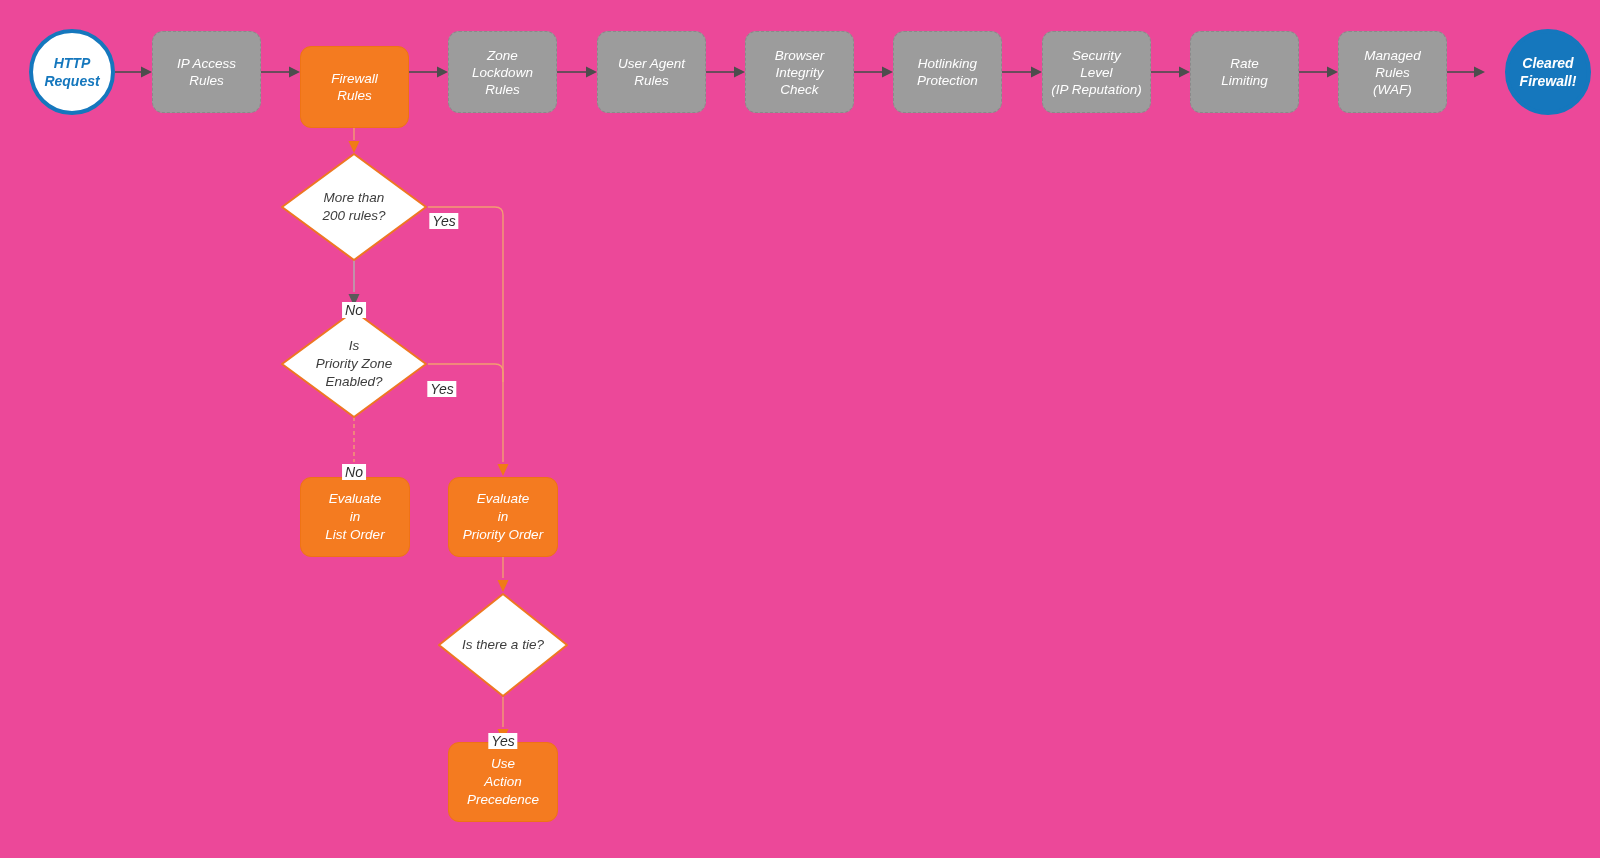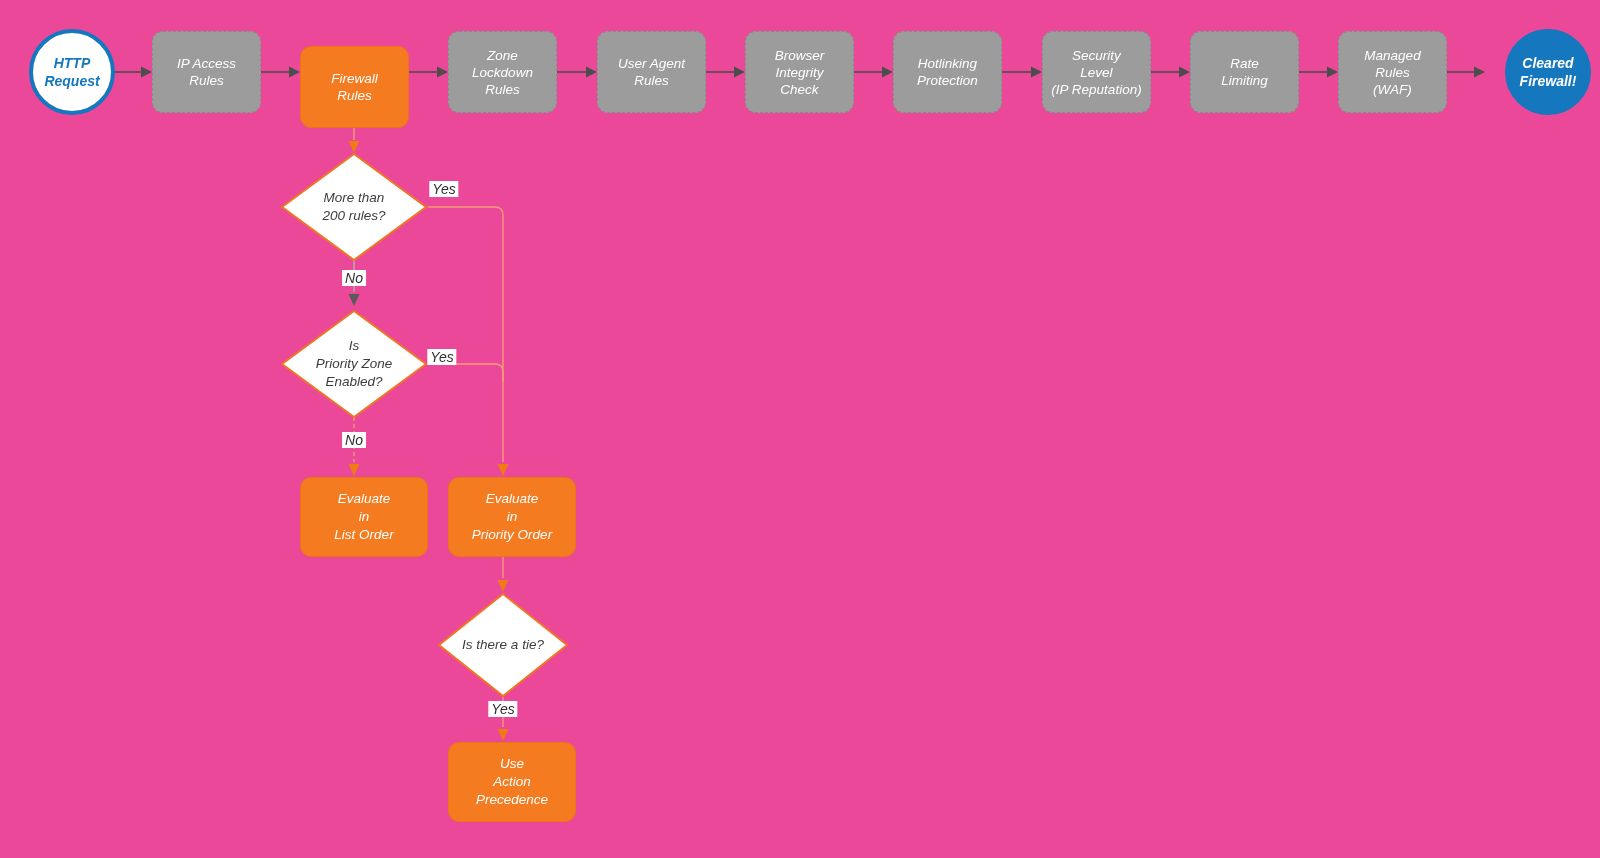--- a/index.html
+++ b/index.html
@@ -16,33 +16,33 @@
         border:4.5px solid #1577bd;}
   .circle-node .lbl{color:#1577bd;font-weight:bold;font-style:italic;font-size:14px;line-height:18px;}
   .circle-node.filled{background:#1577bd;border:4.5px solid #1577bd;}
   .circle-node.filled .lbl{color:#ffffff;}
 
   .stage-box{width:109px;height:82px;border-radius:11px;background:#9c9c9c;
         border:1px dashed #8a8a8a;}
   .stage-box .lbl{color:#ffffff;font-style:italic;font-size:13.5px;line-height:17px;}
   .stage-box.highlight{background:#f47b20;border:1px solid #ef7315;margin-top:15px;}
 
-  .action-box{width:128px;height:80px;border-radius:11px;background:#f47b20;
+  .action-box{width:110px;height:80px;border-radius:11px;background:#f47b20;
         border:1px solid #ef7315;}
   .action-box .lbl{color:#ffffff;font-style:italic;font-size:13.5px;line-height:18px;}
 
   .diamond{position:absolute;z-index:1;}
   .diamond svg{position:absolute;left:0;top:0;}
   .diamond .lbl{position:absolute;left:0;top:0;width:100%;height:100%;
         display:flex;align-items:center;justify-content:center;text-align:center;
         color:#3d3d3d;font-size:13.5px;line-height:18px;white-space:pre-line;font-style:italic;}
 
   .edge-label{position:absolute;transform:translate(-50%,-50%);z-index:2;
         font-style:italic;font-size:14px;color:#2e2e2e;background:#ffffff;
-        padding:0 3px;line-height:16px;}
+        padding:0 3px;line-height:16px;margin-top:32px;}
 </style>
 </head>
 <body>
 
 <div id="canvas">
 
   <svg id="connector-layer" width="1600" height="858">
 
     <g stroke="#4d4d4d" stroke-width="1.6" fill="none">
       <line x1="115" y1="72" x2="141" y2="72"></line>

